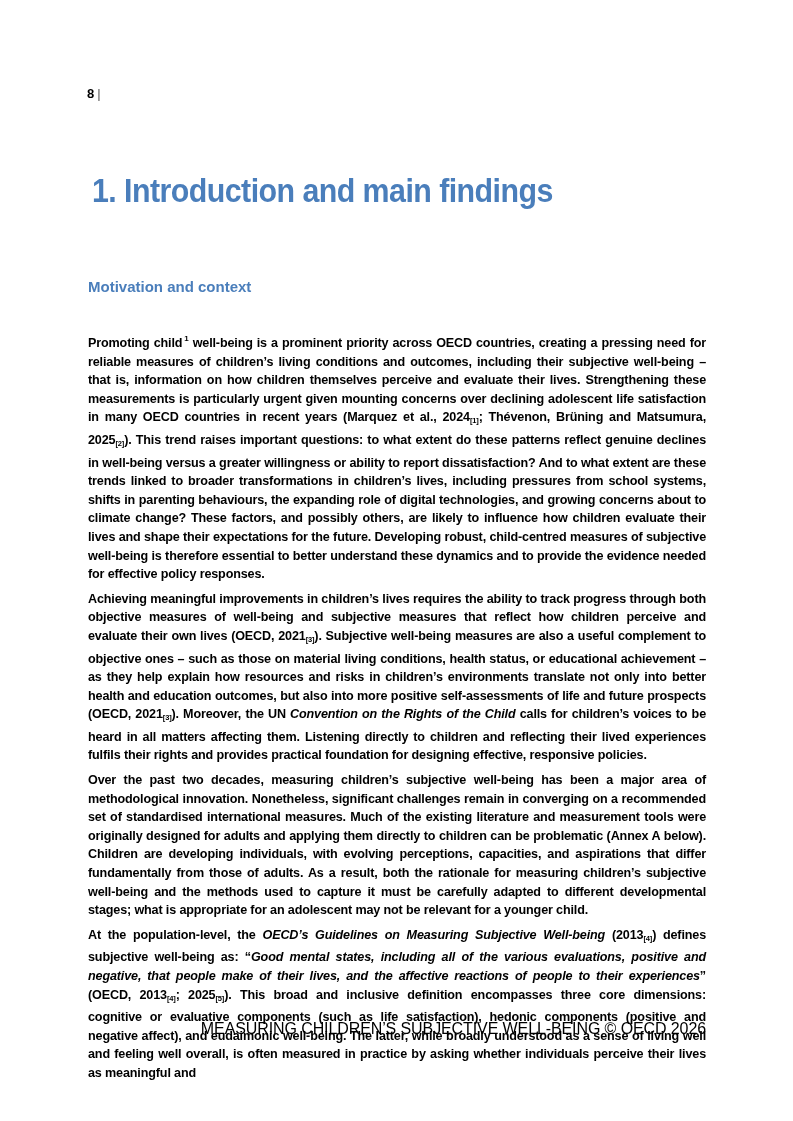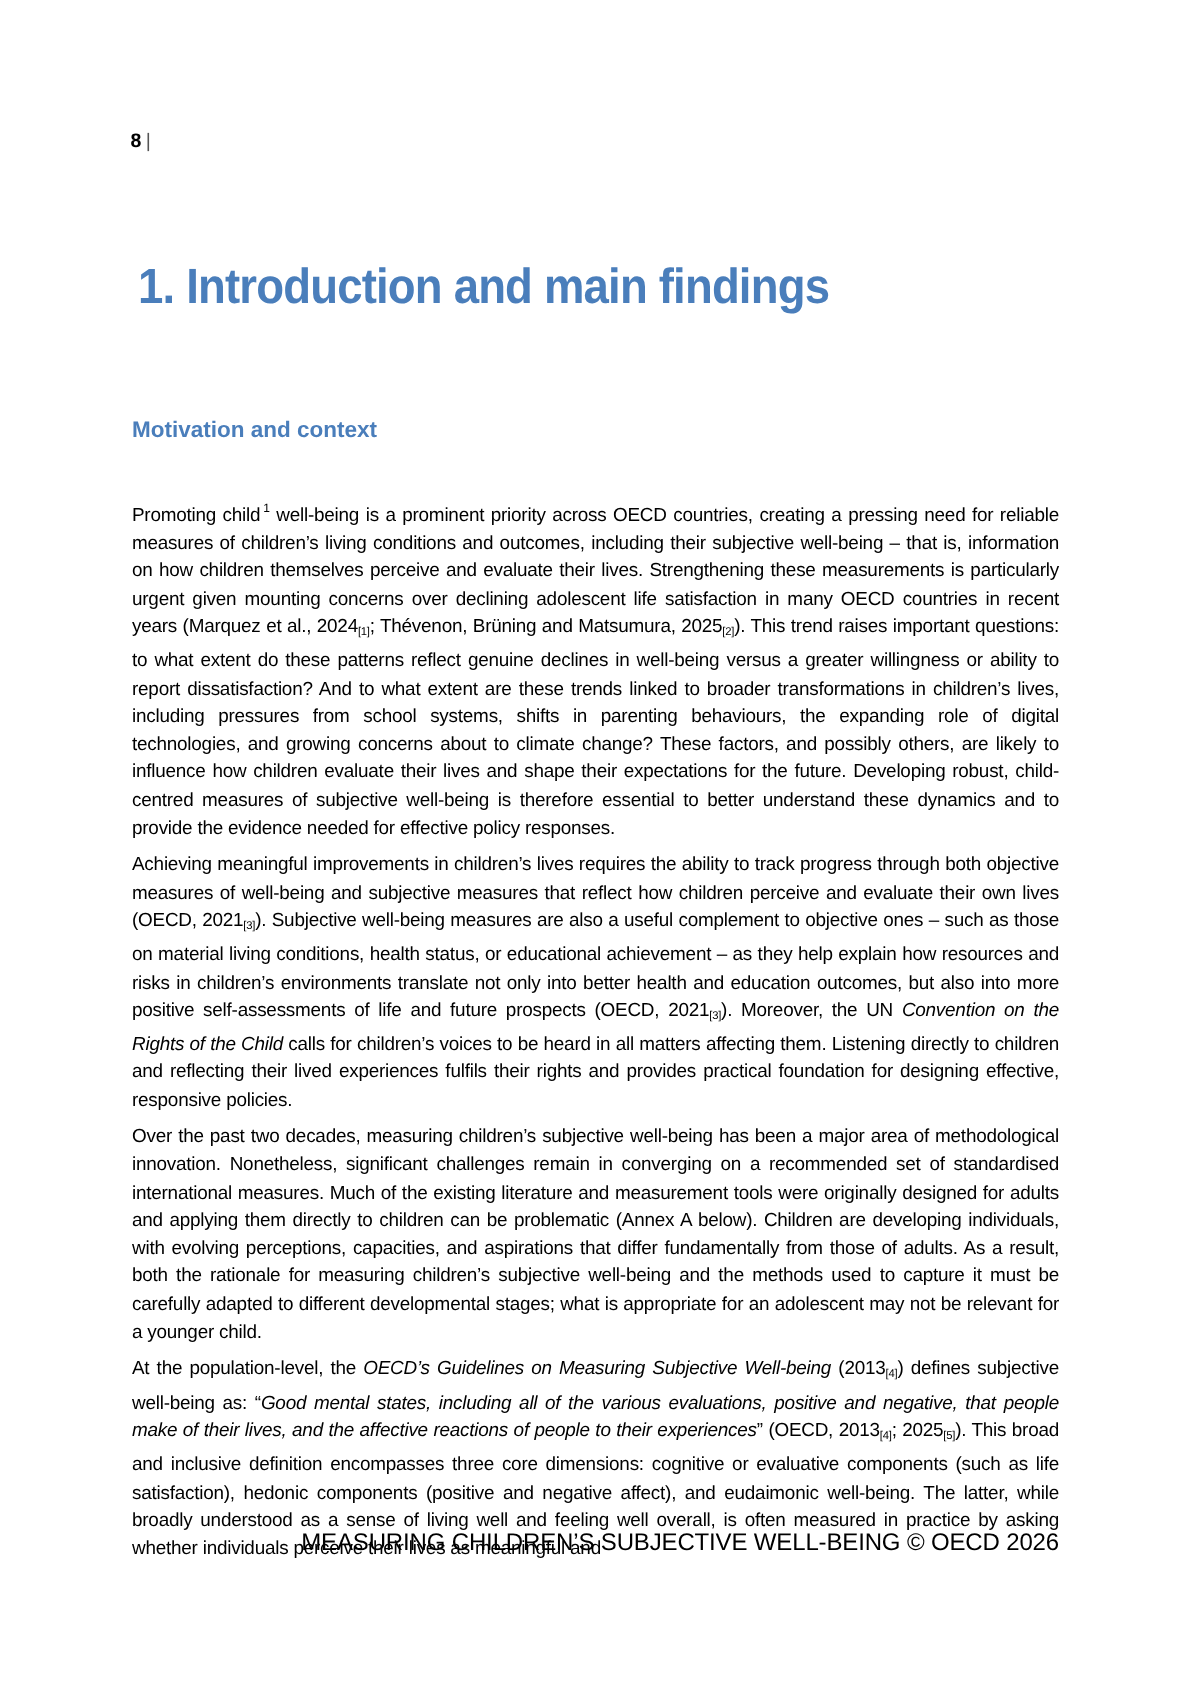--- a/index.html
+++ b/index.html
@@ -8,21 +8,21 @@
   .page-num { position: absolute; left: 87px; top: 86px; font-size: 13px; }
   .page-num b { font-weight: bold; }
   .page-num .sep { font-weight: normal; color: #555; margin-left: 3px; }
   .chapter-title { position: absolute; left: 92px; top: 172px; margin: 0;
          font-size: 33px; font-weight: bold; color: #4a7ebb; letter-spacing: -0.6px;
          transform: scaleX(0.92); transform-origin: left; white-space: nowrap; }
   .section-heading { position: absolute; left: 88px; top: 278px; margin: 0;
          font-size: 15px; font-weight: bold; color: #4a7ebb; }
   .body { position: absolute; left: 88px; top: 330px; width: 618px; }
   .body p { margin: 0 0 6px 0; font-size: 12.6px; line-height: 18.6px;
-         text-align: justify; letter-spacing: -0.15px; }
+         text-align: justify; letter-spacing: -0.15px; font-weight: bold; }
   sup.fn { font-size: 8px; vertical-align: 6px; margin-left: 2px; }
   sub.ref { font-size: 7.5px; vertical-align: -2px; }
   .footer { position: absolute; right: 87px; top: 1020px; font-size: 16px; letter-spacing: -0.1px; }
 </style>
 </head>
 <body>
 
 <div class="page-num"><b>8</b><span class="sep">|</span></div>
 
 <h1 class="chapter-title">1.  Introduction and main findings</h1>

